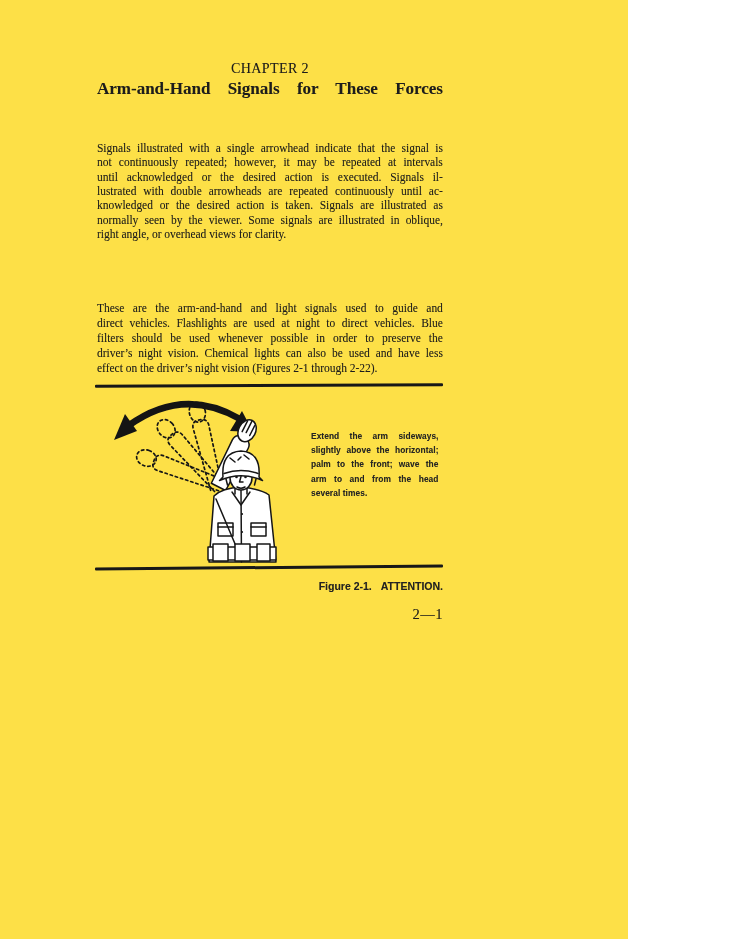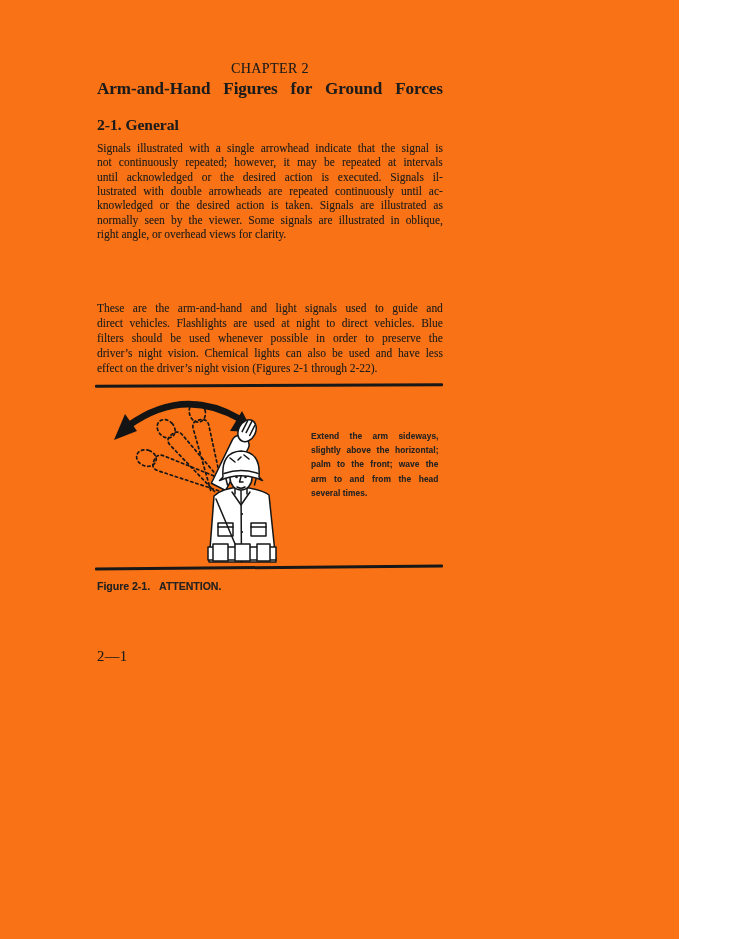--- a/index.html
+++ b/index.html
@@ -1,18 +1,18 @@
 <!DOCTYPE html>
 <html><head>
 <meta charset="utf-8">
 <style>
   * { margin:0; padding:0; box-sizing:border-box; }
   html,body { background:#ffffff; }
   .page {
-    position:relative; width:679px; height:939px; background:#f97316;
+    position:relative; width:628px; height:939px; background:#fde047;
     font-family:"Liberation Serif", serif; color:#1c1c1c; overflow:hidden;
     text-shadow:0.2px 0.2px 0 rgba(0,0,0,0.28);
   }
   .abs { position:absolute; }
   .col { left:97px; width:346px; }
 
   .chapter { top:61px; text-align:center; font-size:14px; letter-spacing:0.4px; }
   .title   { top:79px; font-size:17px; font-weight:700; text-align:justify; text-align-last:justify; word-spacing:1.5px; }
   .h-sec   { font-size:15.5px; font-weight:700; }
   .h21     { top:116px; }
@@ -33,38 +33,37 @@
 
   .figure-svg { left:95px; top:386px; width:348px; height:180px; }
 
   .annotation {
     left:311px; top:429px; transform:scaleX(0.85); transform-origin:0 0; width:150px;
     font-family:"Liberation Sans", sans-serif; font-weight:700; font-size:9.8px;
     letter-spacing:0.1px; color:#242424;
   }
   .annotation .bline { font-size:9.8px; line-height:14.2px; }
 
-  .caption { top:580px; text-align:left; font-family:"Liberation Sans", sans-serif;
+  .caption { top:580px; text-align:right; font-family:"Liberation Sans", sans-serif;
              font-weight:700; font-size:10.5px; color:#222; }
   .caption .gap { display:inline-block; width:9px; }
-  .pageno { top:606px; text-align:left; font-size:14.5px; letter-spacing:0.5px;margin-top:42px; }
+  .pageno { top:606px; text-align:right; font-size:14.5px; letter-spacing:0.5px; }
 
   svg .ink { stroke:#161616; fill:none; stroke-width:1.5; stroke-linecap:round; stroke-linejoin:round; }
   svg .paper { fill:#ffffff; }
   svg .dotted { stroke-dasharray:2.4 3; stroke-width:1.7; }
 </style>
 </head>
 <body>
 
 <div class="page">
 
   <div class="abs col chapter">CHAPTER 2</div>
-  <div class="abs col title">Arm-and-Hand Figures for Ground Forces</div>
+  <div class="abs col title">Arm-and-Hand Signals for These Forces</div>
 
-  <div class="abs col h-sec h21">2-1. General</div>
 
   <div class="abs condensed para1" style="left:97px;">
       <div class="bline">Signals illustrated with a single arrowhead indicate that the signal is</div>
       <div class="bline">not continuously repeated; however, it may be repeated at intervals</div>
       <div class="bline">until acknowledged or the desired action is executed. Signals il-</div>
       <div class="bline">lustrated with double arrowheads are repeated continuously until ac-</div>
       <div class="bline">knowledged or the desired action is taken. Signals are illustrated as</div>
       <div class="bline">normally seen by the viewer. Some signals are illustrated in oblique,</div>
       <div class="bline last">right angle, or overhead views for clarity.</div>
     </div>

